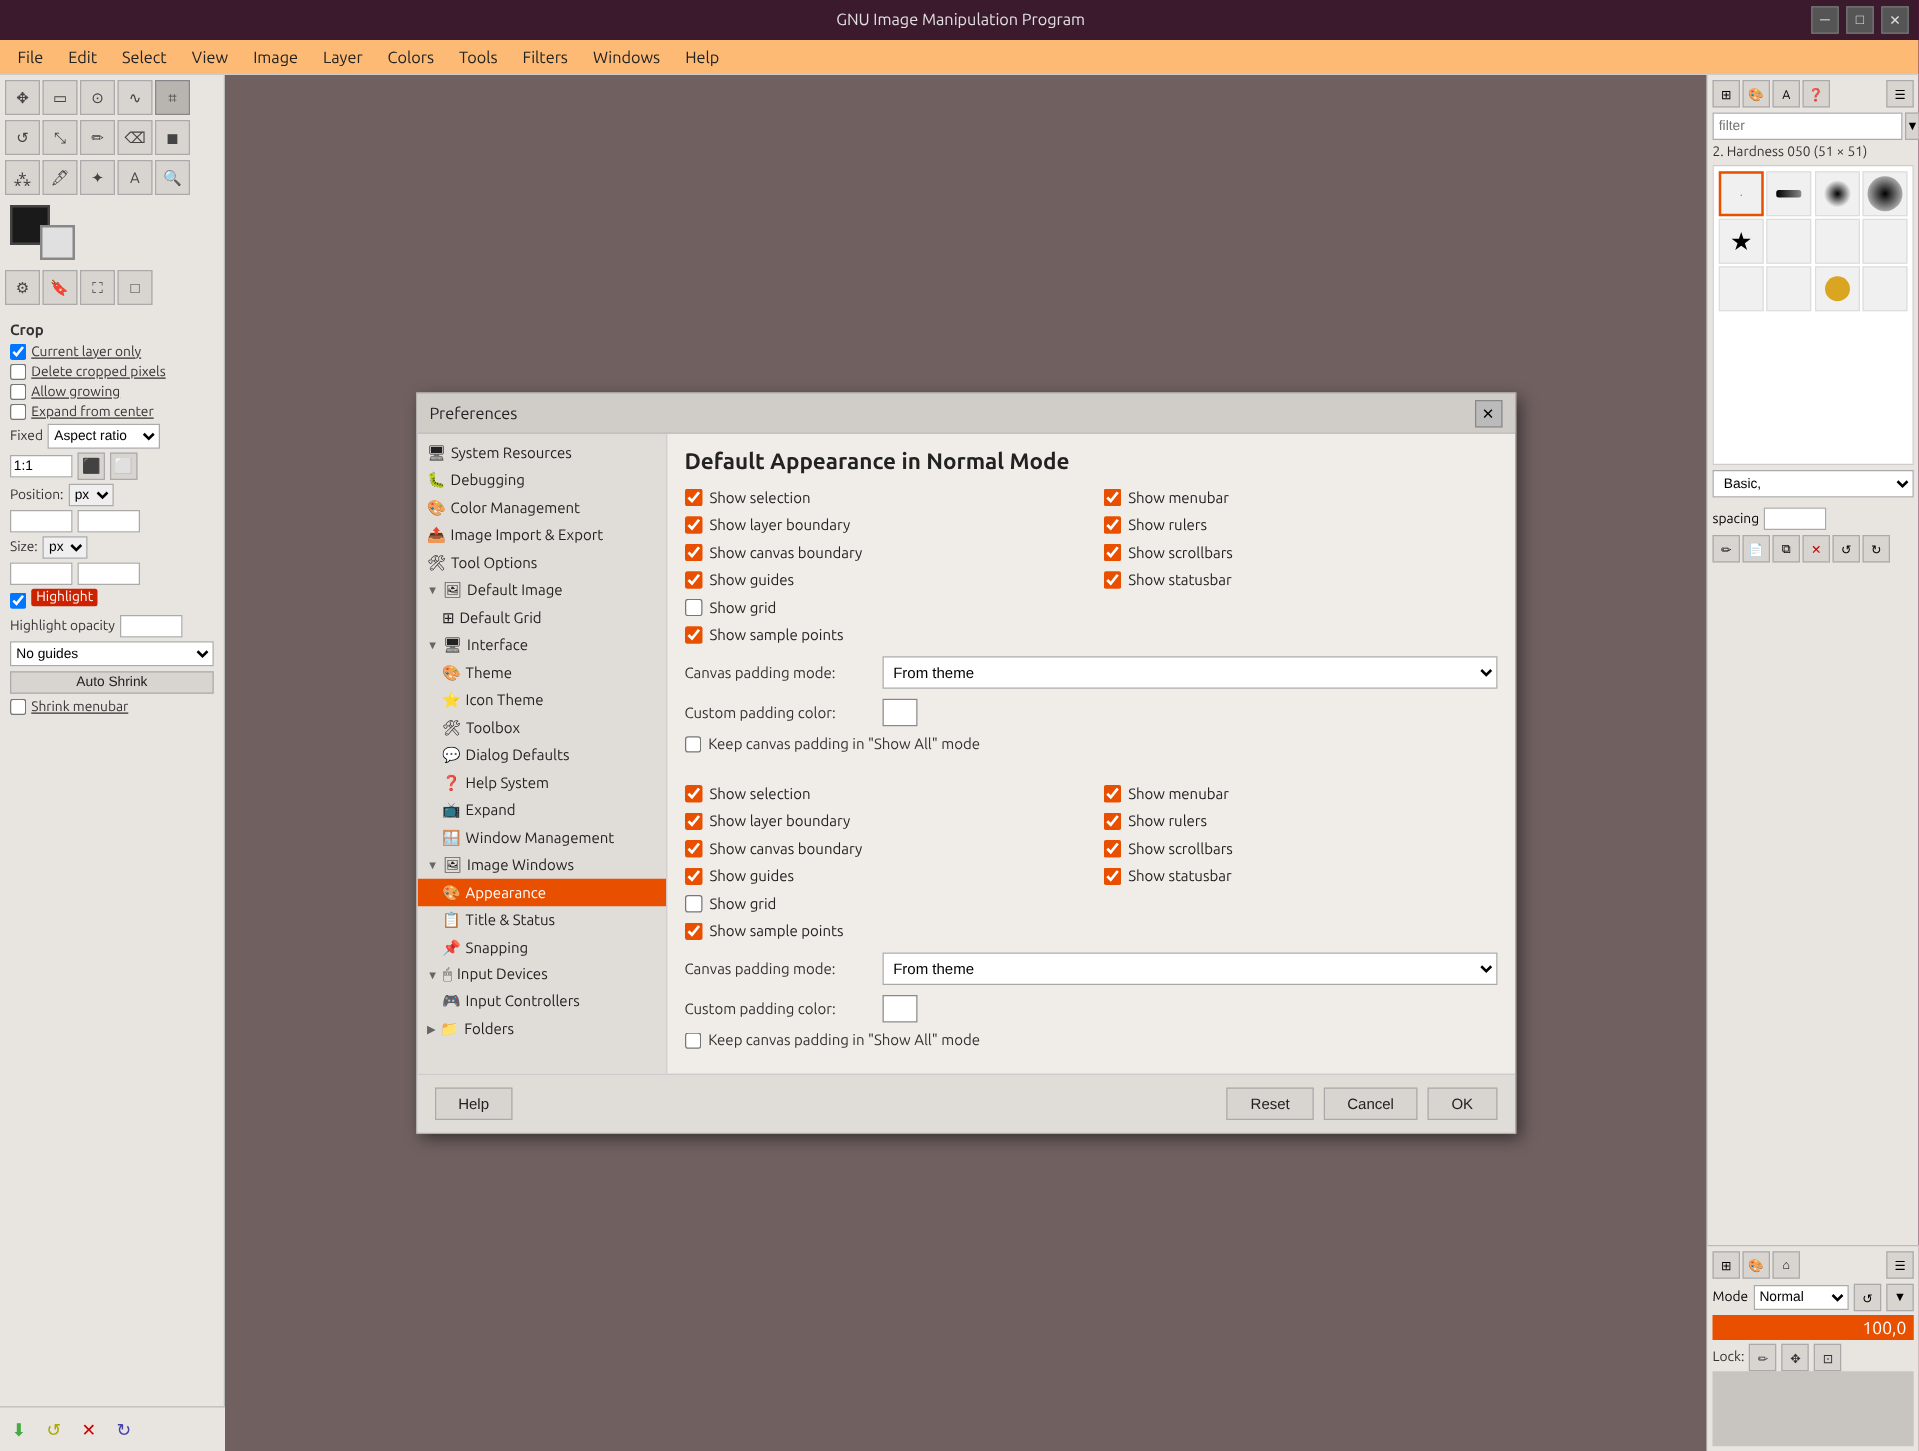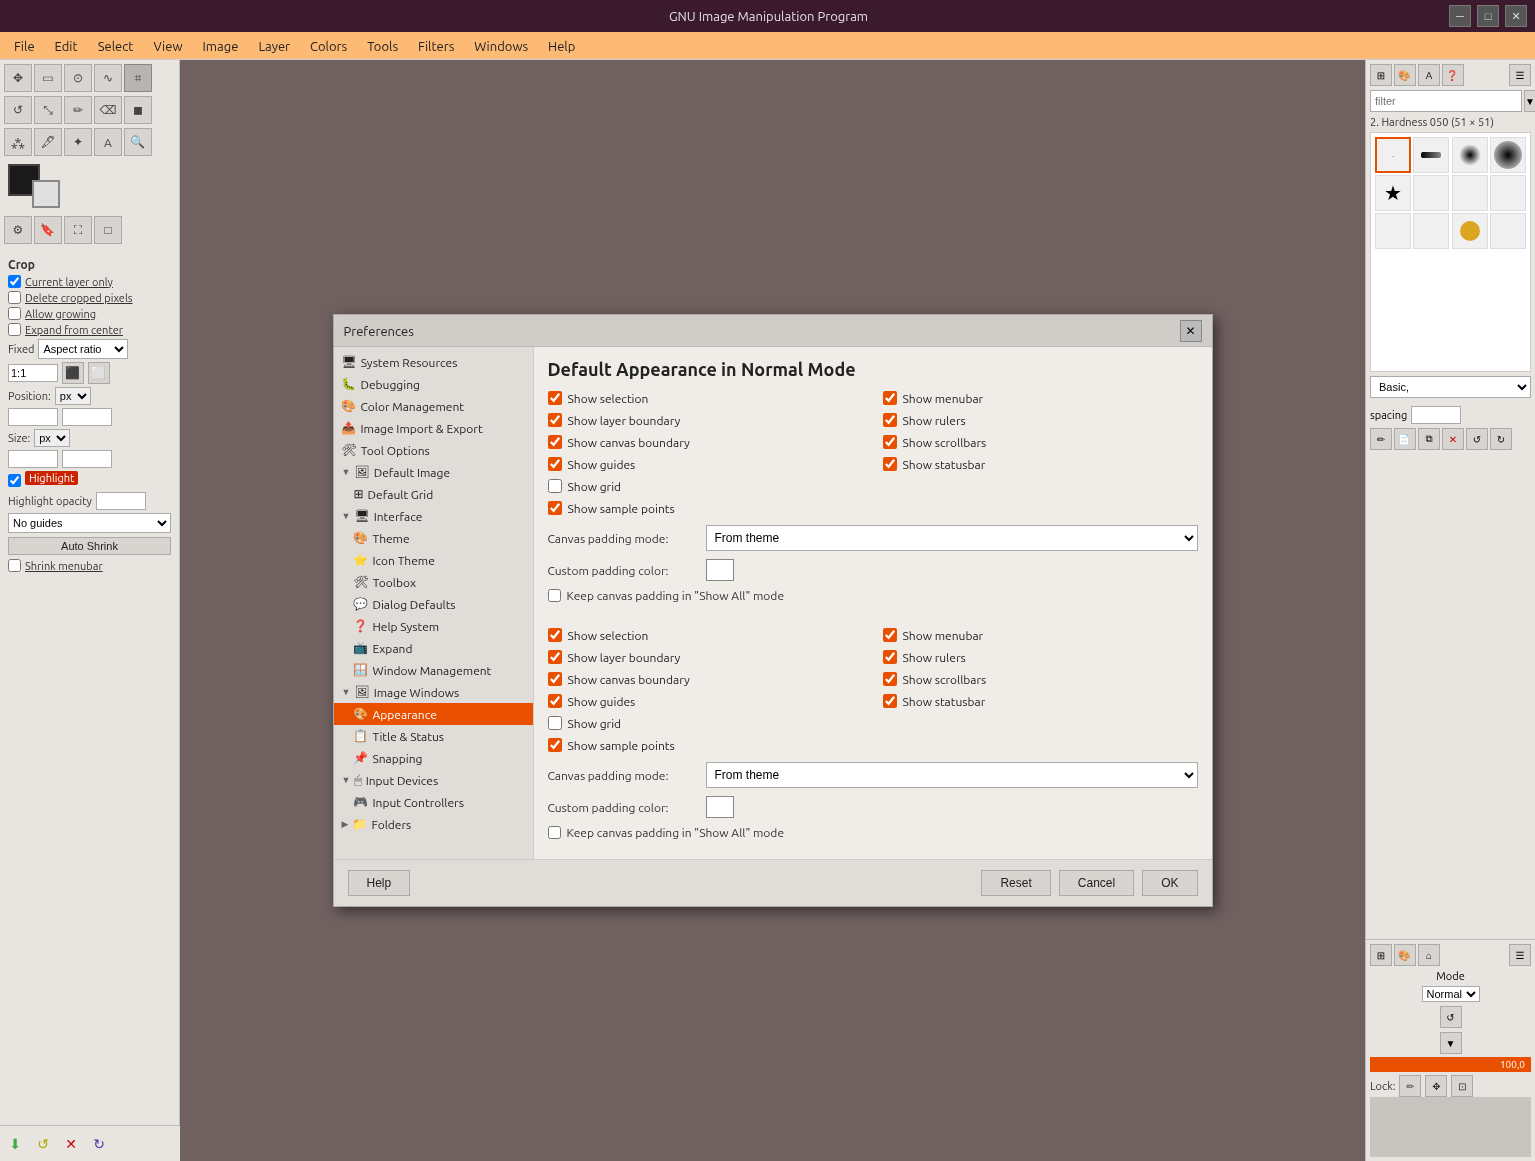--- a/index.html
+++ b/index.html
@@ -207,31 +207,31 @@
     }
     .mode-btn {
       width: 22px; height: 22px;
       background: #d8d4d0;
       border: 1px solid #aaa;
       font-size: 10px;
       display: flex; align-items: center; justify-content: center;
       cursor: pointer;
     }
     .mode-row {
-      display: flex; align-items: center; gap: 4px; margin-bottom: 3px; font-size: 11px; flex-direction: column;
+      display: flex; align-items: center; gap: 4px; margin-bottom: 3px; font-size: 11px;
     }
     .mode-select {
       flex: 1; height: 20px; border: 1px solid #aaa; font-size: 11px; background: #fff;
     }
     .opacity-bar {
       background: #e85000;
       color: #fff;
       text-align: right;
       padding: 2px 6px;
-      font-size: 10px;
+      font-size: 14px;
       margin-bottom: 3px;
     }
     .lock-row {
       display: flex; align-items: center; gap: 4px; font-size: 11px; color: #333;
     }
     .layers-area {
       background: #c8c4c0;
       flex: 1;
       min-height: 60px;
     }

